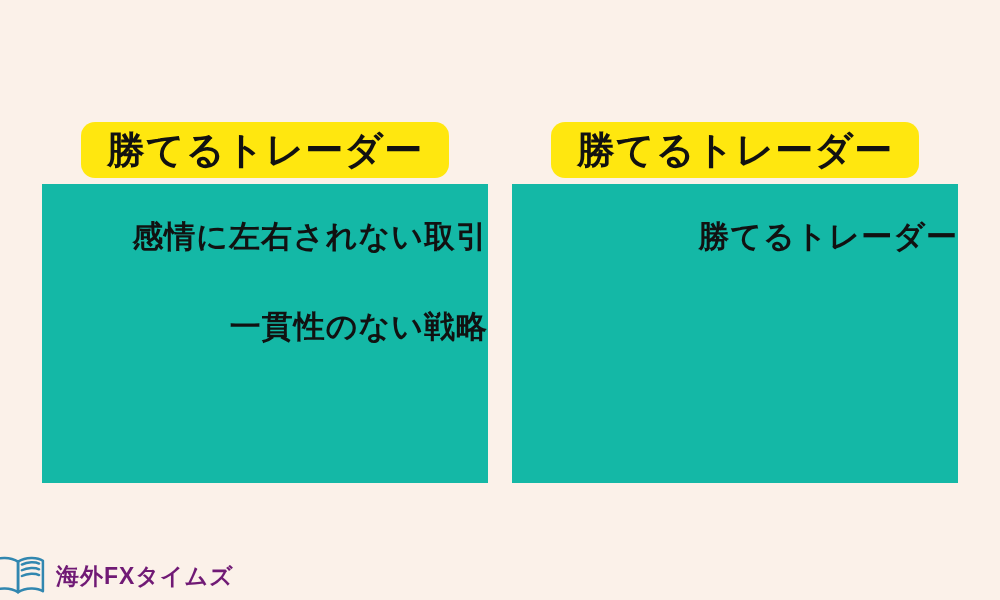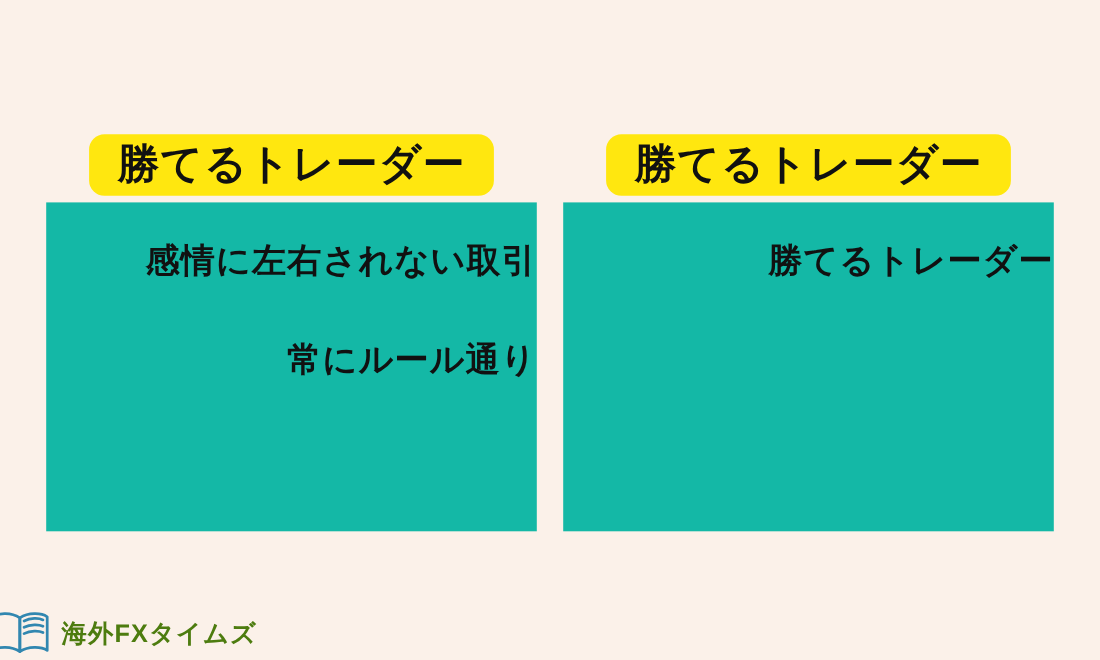--- a/index.html
+++ b/index.html
@@ -61,37 +61,37 @@
   .logo {
     position: absolute;
     left: -10px;
     bottom: 2px;
     display: flex;
     align-items: center;
     gap: 8px;
   }
   .logo-icon { width: 58px; height: 44px; flex: 0 0 auto; }
   .logo-text {
-    color: #4d7c0f;
+    color: #701a75;
     font-size: 23px;
     font-weight: bold;
     letter-spacing: 1px;
     white-space: nowrap;
   }
 </style>
 </head>
 <body>
 
 <div class="canvas">
 
   <div class="column left">
     <div class="badge">勝てるトレーダー</div>
     <div class="panel">
       <div class="item">感情に左右されない取引</div>
-      <div class="item">常にルール通り</div>
+      <div class="item">一貫性のない戦略</div>
     </div>
   </div>
 
   <div class="column right">
     <div class="badge">勝てるトレーダー</div>
     <div class="panel">
       <div class="item">勝てるトレーダー</div>
     </div>
   </div>
 

